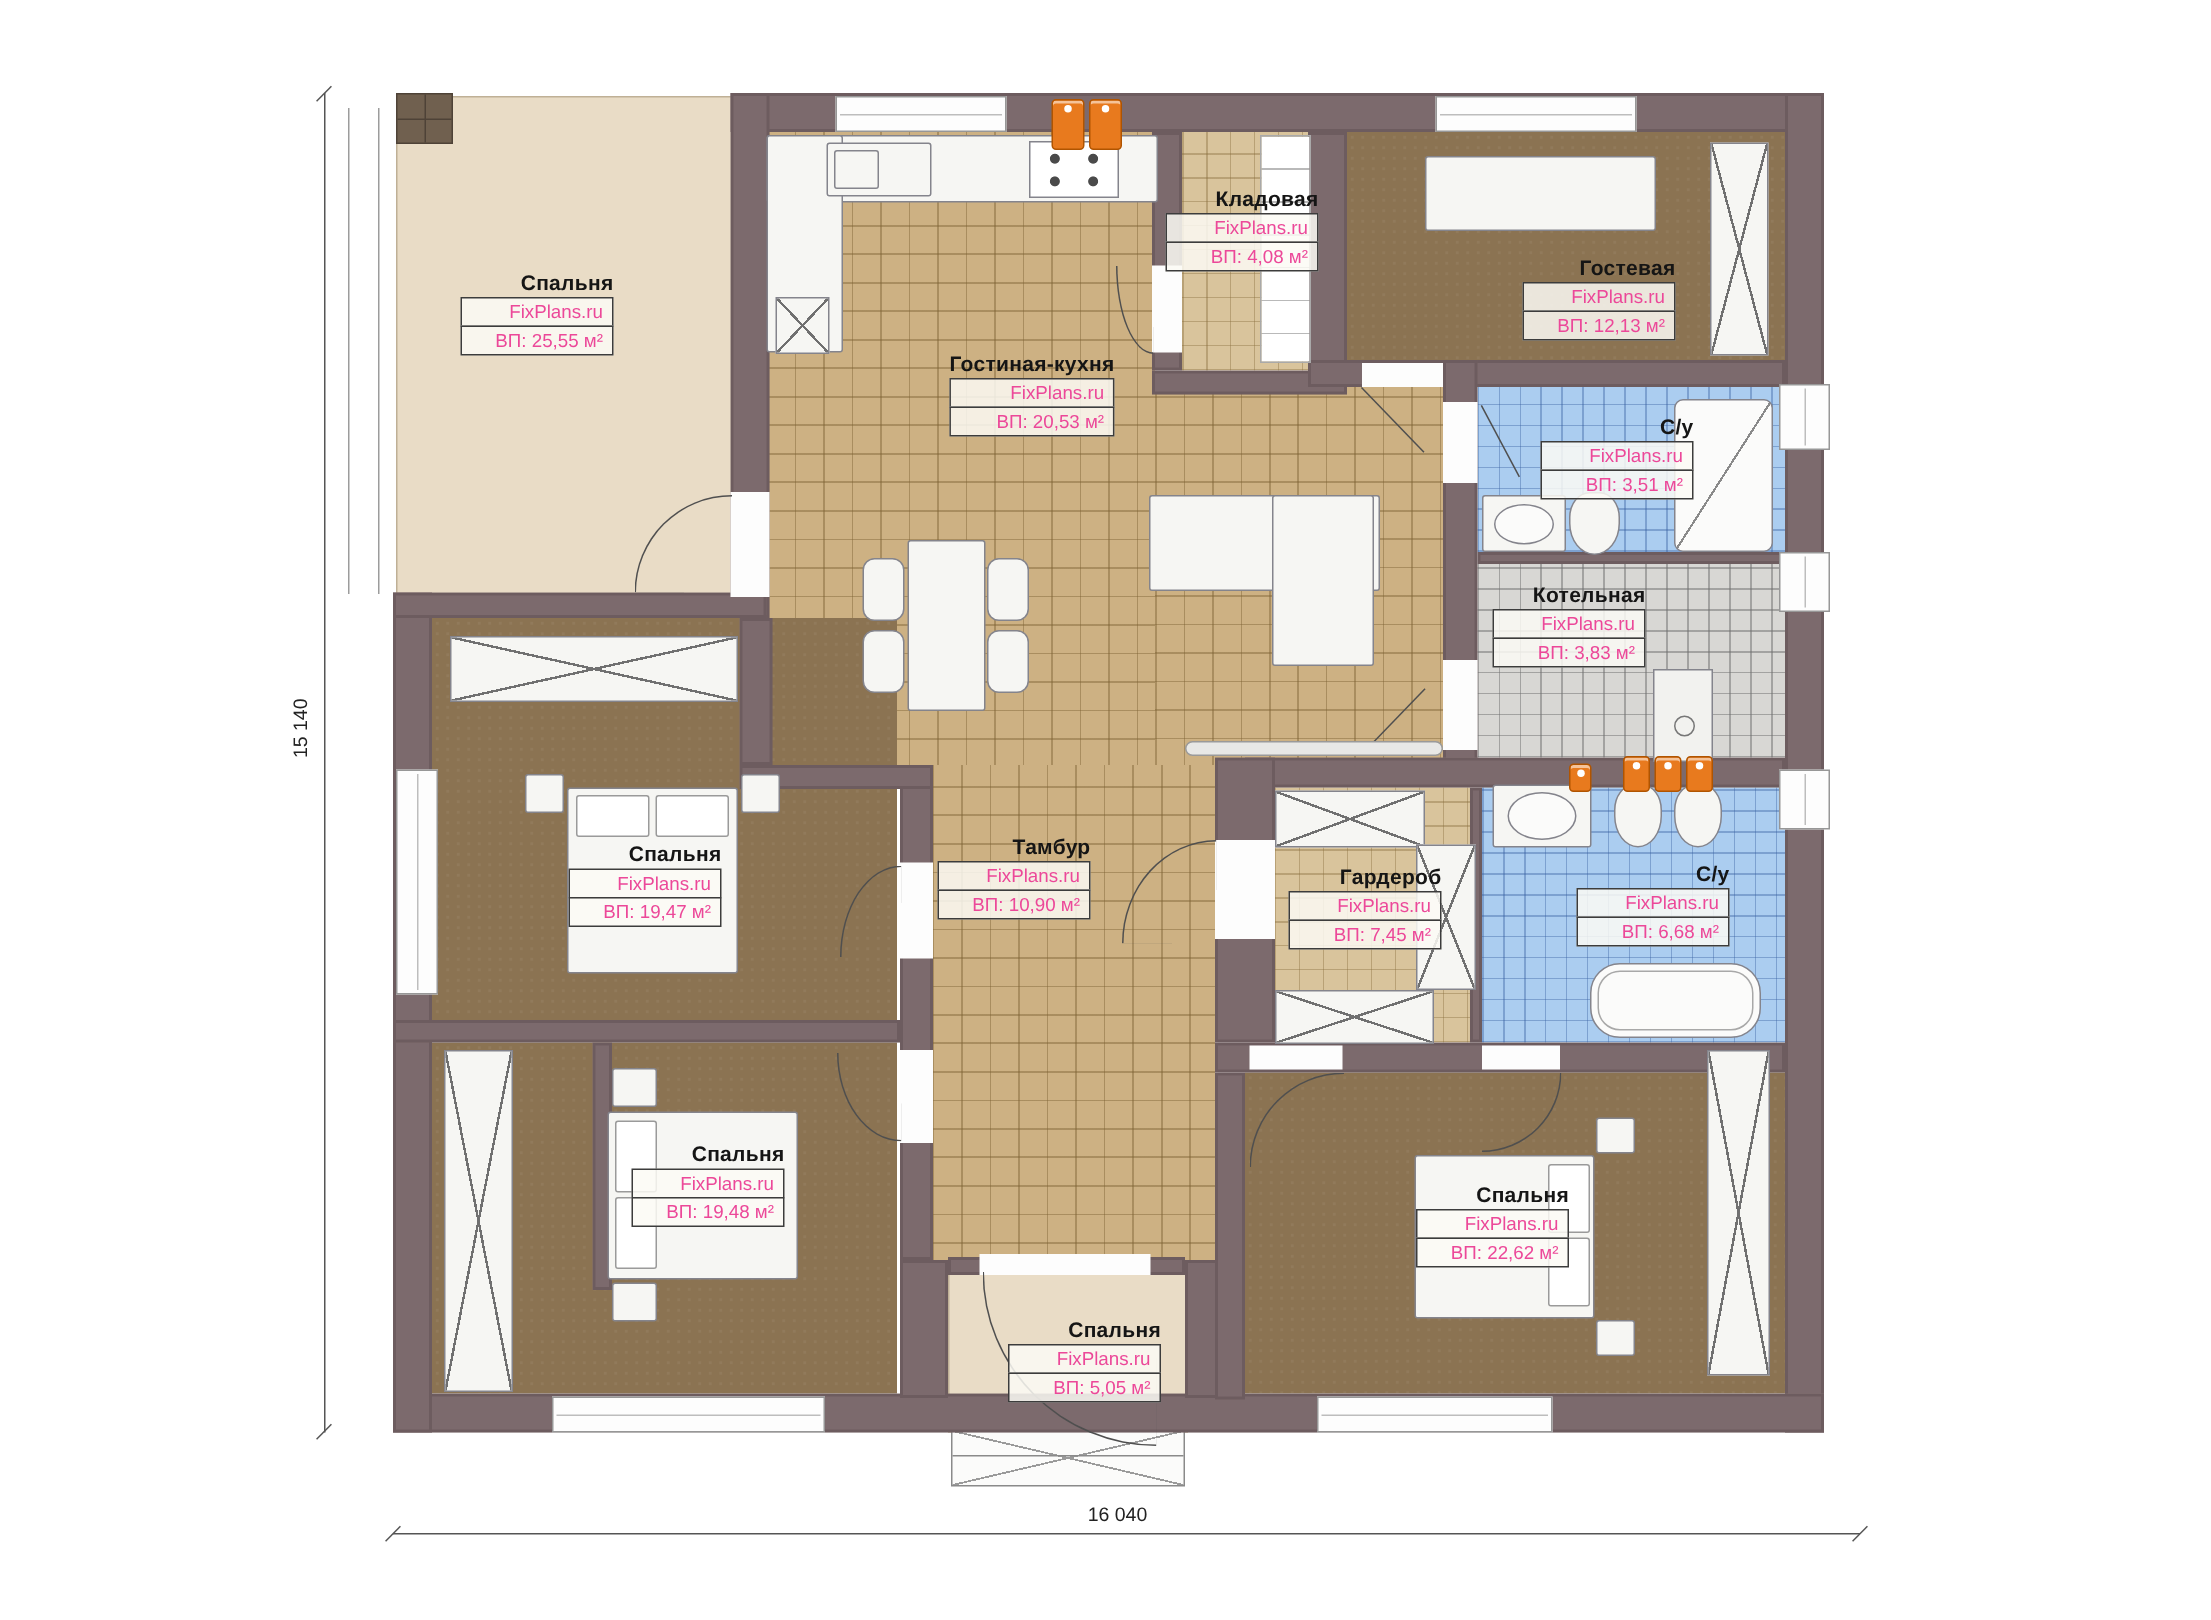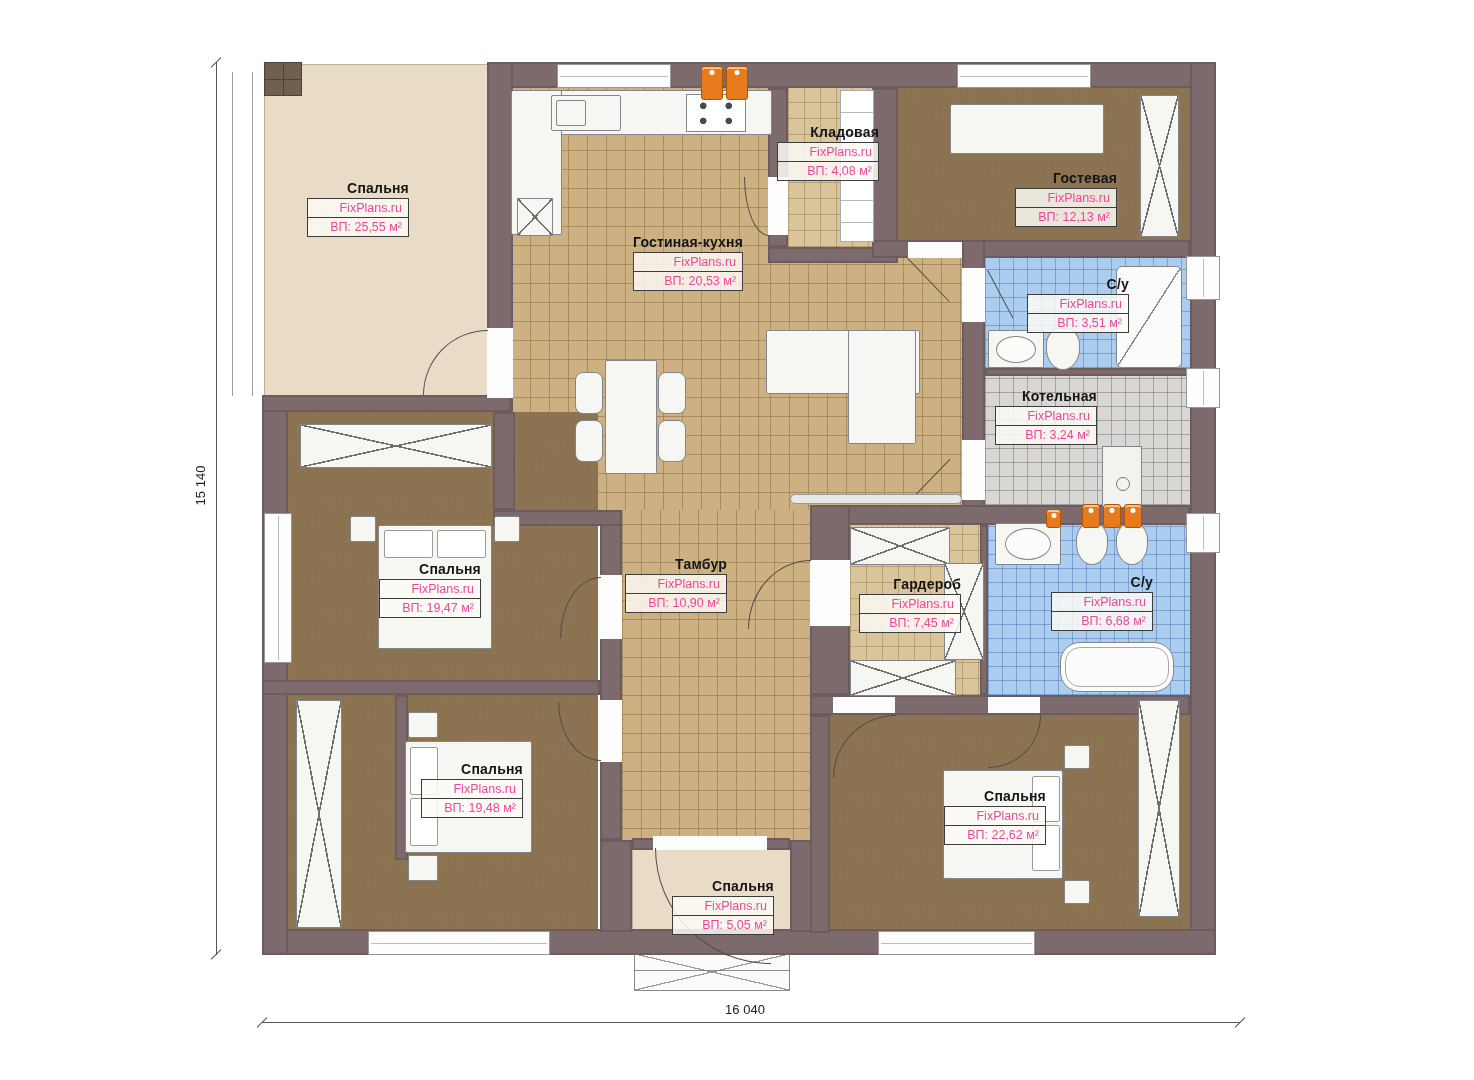--- a/index.html
+++ b/index.html
@@ -262,21 +262,21 @@
     <div class="bx">ВП: 12,13 м²</div>
   </div>
   <div class="rlabel" style="left:1078px;top:276px">
     <div class="nm">С/у</div>
     <div class="bx">FixPlans.ru</div>
     <div class="bx">ВП: 3,51 м²</div>
   </div>
   <div class="rlabel" style="left:1046px;top:388px">
     <div class="nm">Котельная</div>
     <div class="bx">FixPlans.ru</div>
-    <div class="bx">ВП: 3,24 м²</div>
+    <div class="bx">ВП: 3,83 м²</div>
   </div>
   <div class="rlabel" style="left:430px;top:561px">
     <div class="nm">Спальня</div>
     <div class="bx">FixPlans.ru</div>
     <div class="bx">ВП: 19,47 м²</div>
   </div>
   <div class="rlabel" style="left:676px;top:556px">
     <div class="nm">Тамбур</div>
     <div class="bx">FixPlans.ru</div>
     <div class="bx">ВП: 10,90 м²</div>

